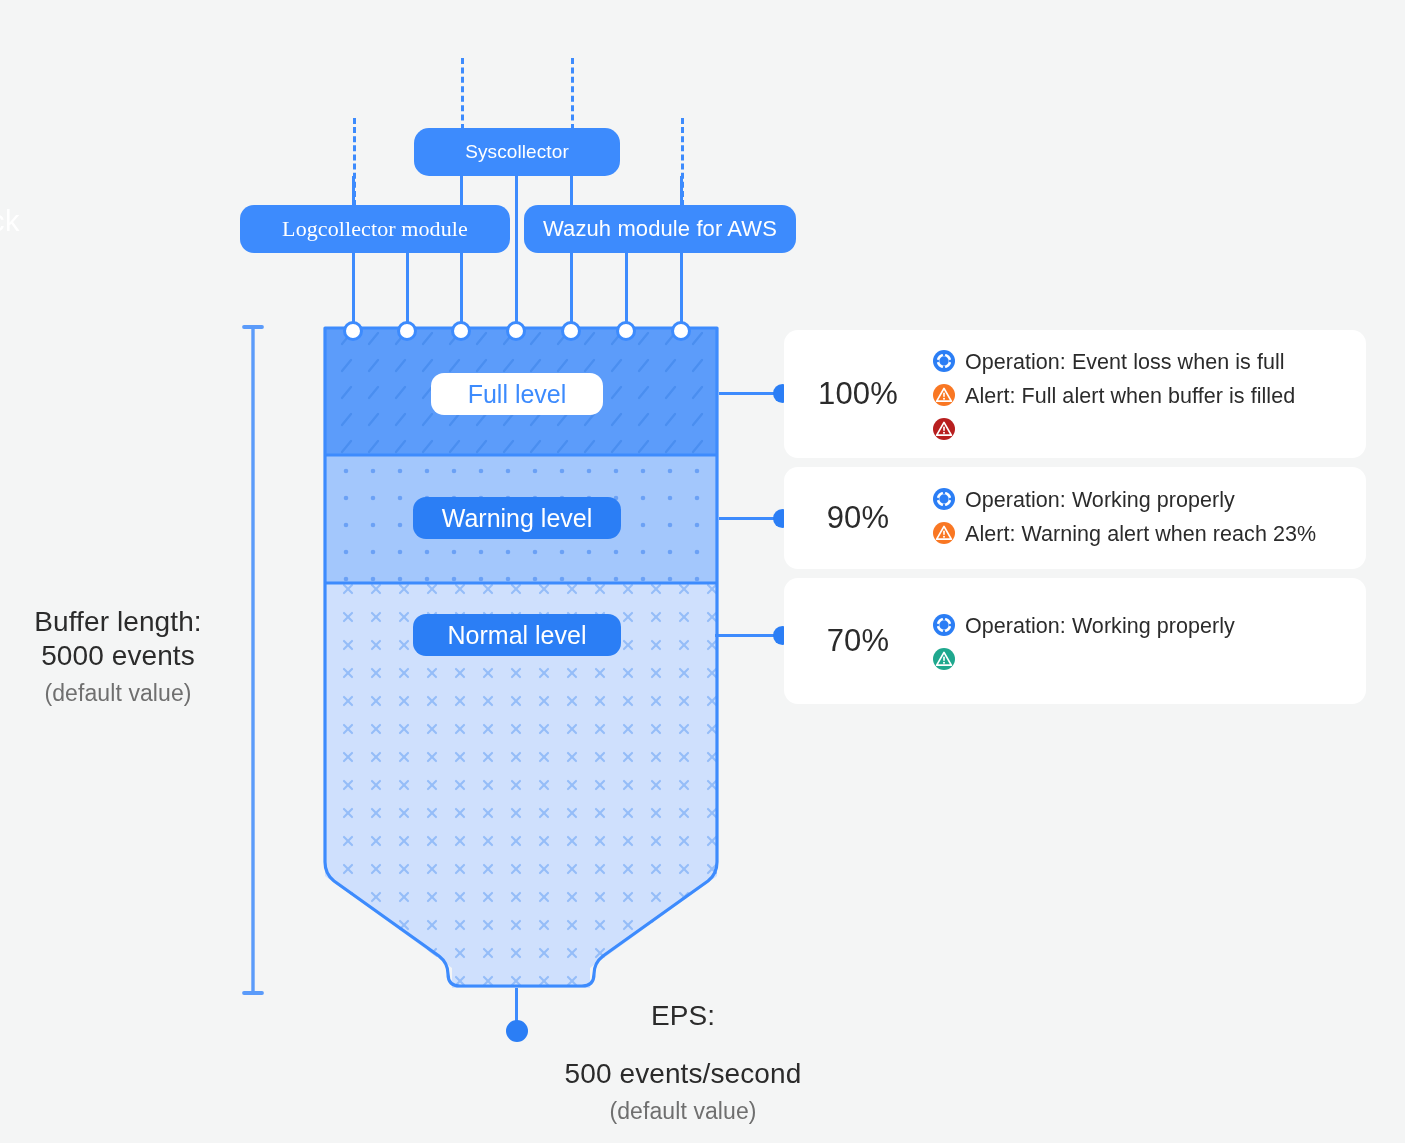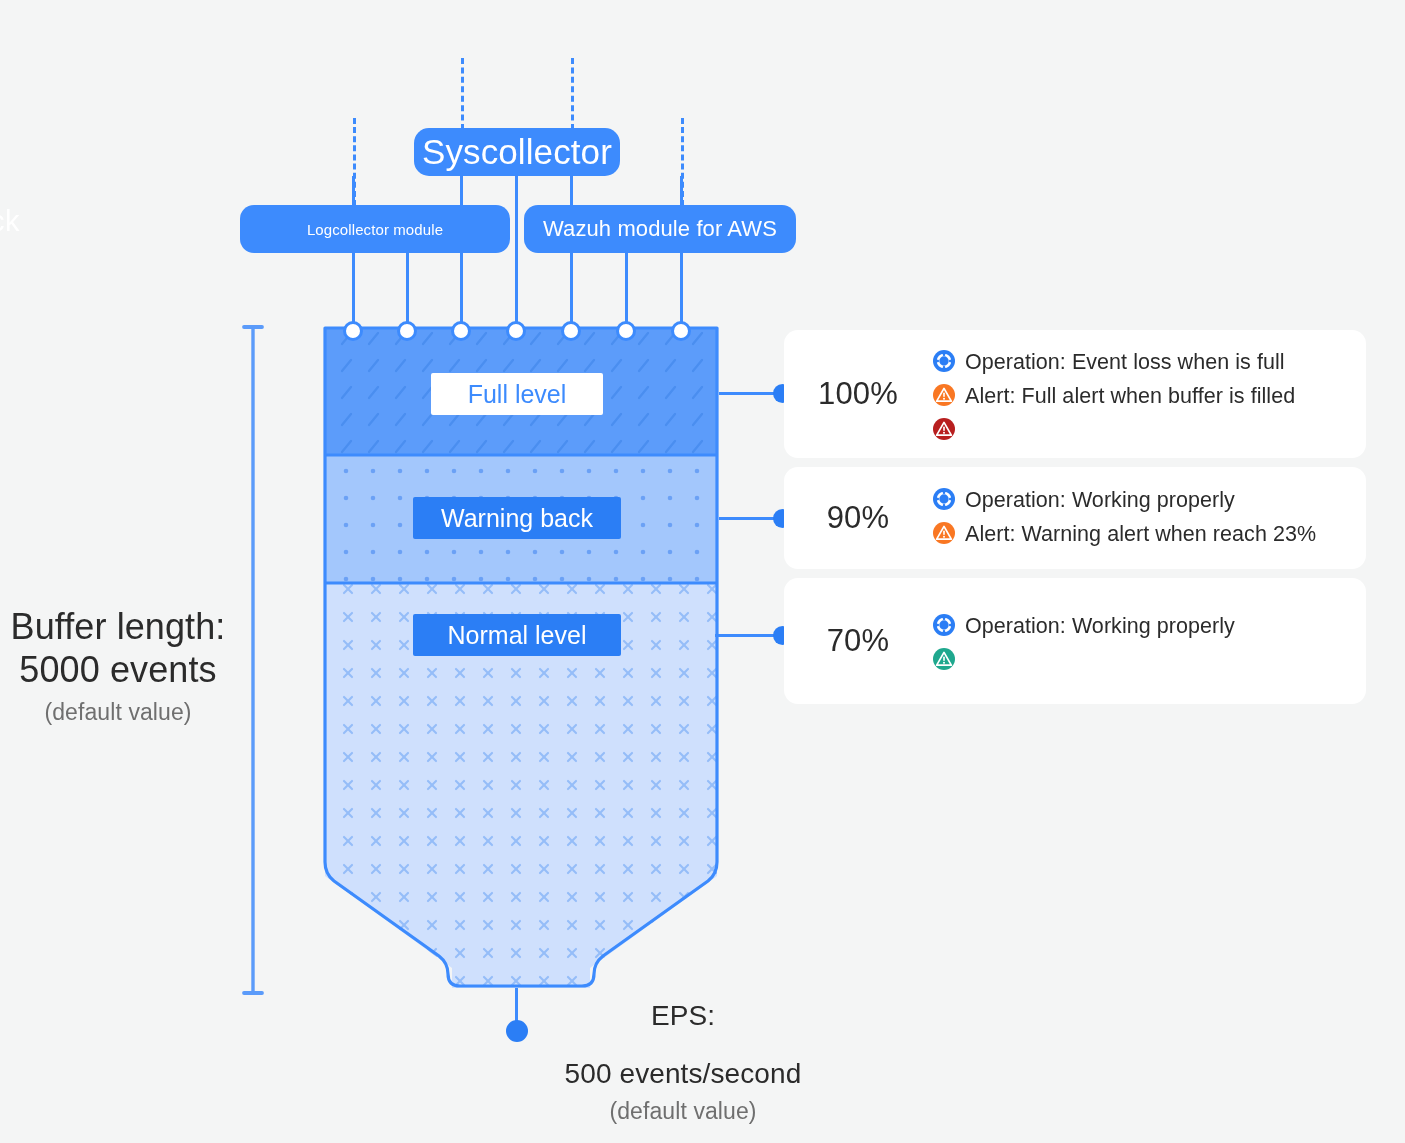--- a/index.html
+++ b/index.html
@@ -40,27 +40,28 @@
     align-items: center;
     justify-content: center;
     box-sizing: border-box;
     font-weight: 400;
     letter-spacing: .1px;
     z-index: 6;
   }
   #pill-syscollector {
     left: 414px; top: 128px;
     width: 206px; height: 48px;
-    font-size: 35px;
+    font-size: 19px;
     border-radius: 15px;
   }
   #pill-logcollector {
     left: 240px; top: 205px;
     width: 270px; height: 48px;
-    font-size: 15px;
+    font-size: 22px;
+    font-family: Liberation Serif, serif;
   }
   #pill-aws {
     left: 524px; top: 205px;
     width: 272px; height: 48px;
     font-size: 22px;
   }
 
   
   .feedline {
     position: absolute;
@@ -95,21 +96,21 @@
     z-index: 3;
   }
   #buffer-vessel svg { display:block; width:100%; height:100%; overflow: visible;}
 
   
   .level-pill {
     position: absolute;
     display: flex;
     align-items: center;
     justify-content: center;
-    border-radius: 2px;
+    border-radius: 13px;
     font-size: 25px;
     box-sizing: border-box;
     z-index: 9;
     white-space: nowrap;
   }
   #level-pill-full {
     left: 431px; top: 373px;
     width: 172px; height: 42px;
     background: #ffffff;
     color: #3d8bfd;
@@ -201,21 +202,21 @@
 
   #buffer-length-label {
     position: absolute;
     left: 8px;
     top: 605px;
     width: 220px;
     text-align: center;
     z-index: 4;
   }
   .bl-main {
-    font-size: 36px;
+    font-size: 28px;
     color: #2b2b2b;
     line-height: 1.2;
     letter-spacing: .1px;
   }
   .bl-sub {
     font-size: 23px;
     color: #6f6f6f;
     margin-top: 8px;
     letter-spacing: .1px;
   }
@@ -367,21 +368,21 @@
   <div class="lip-circle" style="left:451px; top:321px;"></div>
   <div class="lip-circle" style="left:506px; top:321px;"></div>
   <div class="lip-circle" style="left:561px; top:321px;"></div>
   <div class="lip-circle" style="left:616px; top:321px;"></div>
   <div class="lip-circle" style="left:671px; top:321px;"></div>
 
   <div class="level-pill" id="level-pill-full">
     <span>Full level</span>
   </div>
   <div class="level-pill" id="level-pill-warning">
-    <span>Warning back</span>
+    <span>Warning level</span>
   </div>
   <div class="level-pill" id="level-pill-normal">
     <span>Normal level</span>
   </div>
 
   <div class="leader-line" style="left:719px; top:392px; width:64px;"></div>
   <div class="leader-dot" style="left:773px; top:384px;"></div>
 
   <div class="leader-line" style="left:719px; top:517px; width:64px;"></div>
   <div class="leader-dot" style="left:773px; top:509px;"></div>

